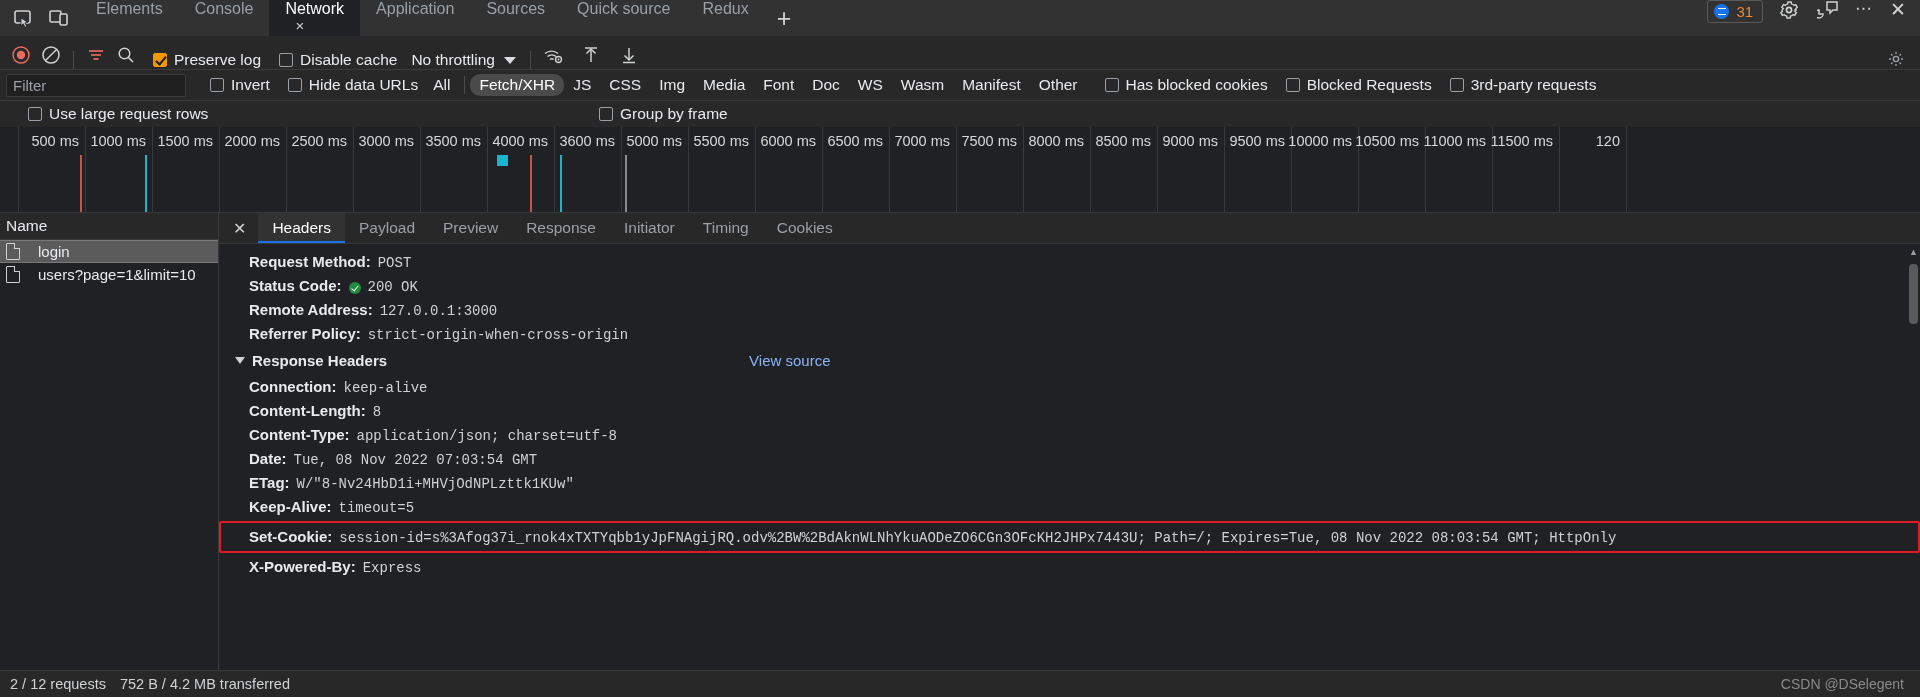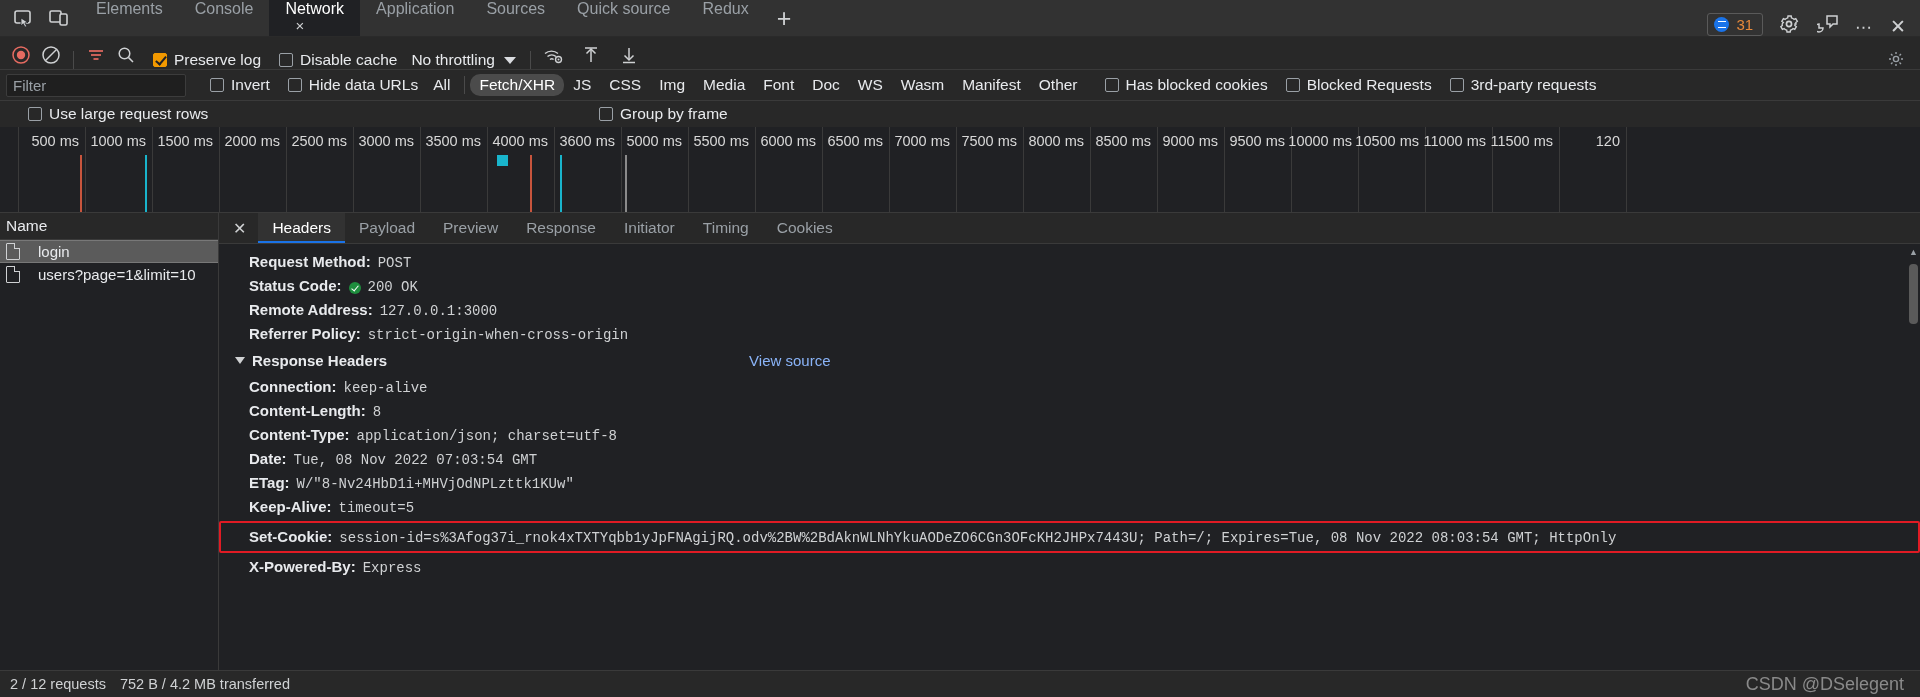--- a/index.html
+++ b/index.html
@@ -16,21 +16,21 @@
   
   .tabbar{height:36px;min-height:36px;background:#323232;display:flex;align-items:stretch;border-bottom:1px solid #2a2a2a;}
   .tb-icons{display:flex;align-items:center;padding:0 10px 0 12px;gap:14px;}
   .ico{width:22px;height:22px;display:inline-block;position:relative;color:#cfd1d3;}
   .inspect-ico svg,.device-ico svg{display:block}
   .tabs{display:flex;align-items:stretch;}
   .tab{display:flex;align-items:flex-start;padding:0 16px;color:#9aa0a6;font-size:16px;white-space:nowrap;cursor:default;}
   .tab.active{background:#202124;color:#ffffff;flex-direction:column;}
   .tab .closex{margin-left:10px;font-size:15px;color:#cfd1d3;line-height:1;}
   .plus{display:flex;align-items:center;padding:0 12px;color:#cfd1d3;font-size:25px;font-weight:300;line-height:1;}
-  .tb-right{margin-left:auto;display:flex;align-items:flex-end;gap:16px;padding:0 14px 0 8px;}
+  .tb-right{margin-left:auto;display:flex;align-items:flex-start;gap:16px;padding:0 14px 0 8px;}
   .issues{display:flex;align-items:center;gap:7px;border:1px solid #5a5a5a;border-radius:3px;padding:2px 9px 2px 6px;}
   .issues .bubble{width:15px;height:15px;border-radius:50%;background:#1a73e8;display:flex;align-items:center;justify-content:center;}
   .issues .bubble i{display:block;width:8px;height:5px;border-top:1px solid #fff;border-bottom:1px solid #fff;}
   .issues .cnt{color:#e8893a;font-size:15px;}
   .dots{letter-spacing:2px;color:#cfd1d3;font-size:17px;line-height:1;}
   .closebig{color:#cfd1d3;font-size:19px;line-height:1;}
 
   
   .nettool{height:32px;min-height:32px;display:flex;align-items:flex-end;gap:0;background:#282828;border-bottom:1px solid #3a3a3a;padding:0 6px;}
   .tbtn{width:30px;height:28px;display:flex;align-items:center;justify-content:center;color:#cfd1d3;}
@@ -100,21 +100,21 @@
   .ok{width:12px;height:12px;border-radius:50%;background:#1e8e3e;display:inline-flex;align-items:center;justify-content:center;margin-left:7px;flex:none;}
   .ok::after{content:"";width:3px;height:6px;border:solid #fff;border-width:0 1.6px 1.6px 0;transform:rotate(40deg);margin-bottom:1px;}
   .cookiewrap{margin:2px 0;border:2px solid #e01b24;border-radius:2px;padding:2px 0;}
   .cookiewrap .hline{padding-left:28px;}
   .scrollbar{position:absolute;right:2px;top:4px;width:9px;bottom:4px;}
   .sb-up,.sb-dn{color:#9aa0a6;font-size:9px;text-align:center;line-height:9px;}
   .sb-thumb{position:absolute;top:16px;width:9px;height:60px;background:#5a5a5a;border-radius:4px;}
 
   
   .statusbar{height:26px;min-height:26px;background:#282828;border-top:1px solid #3a3a3a;display:flex;align-items:center;padding:0 10px;font-size:14.5px;color:#cfd1d3;gap:14px;white-space:nowrap;}
-  .watermark{margin-left:auto;color:#8a8a8a;font-size:18px;padding-right:6px;}
+  .watermark{margin-left:auto;color:#8a8a8a;font-size:14px;padding-right:6px;}
 </style>
 </head>
 <body>
 
 <div class="devtools">
 
   <div class="tabbar">
     <div class="tb-icons">
       <span class="ico inspect-ico">
         <svg width="22" height="22" viewBox="0 0 22 22">

